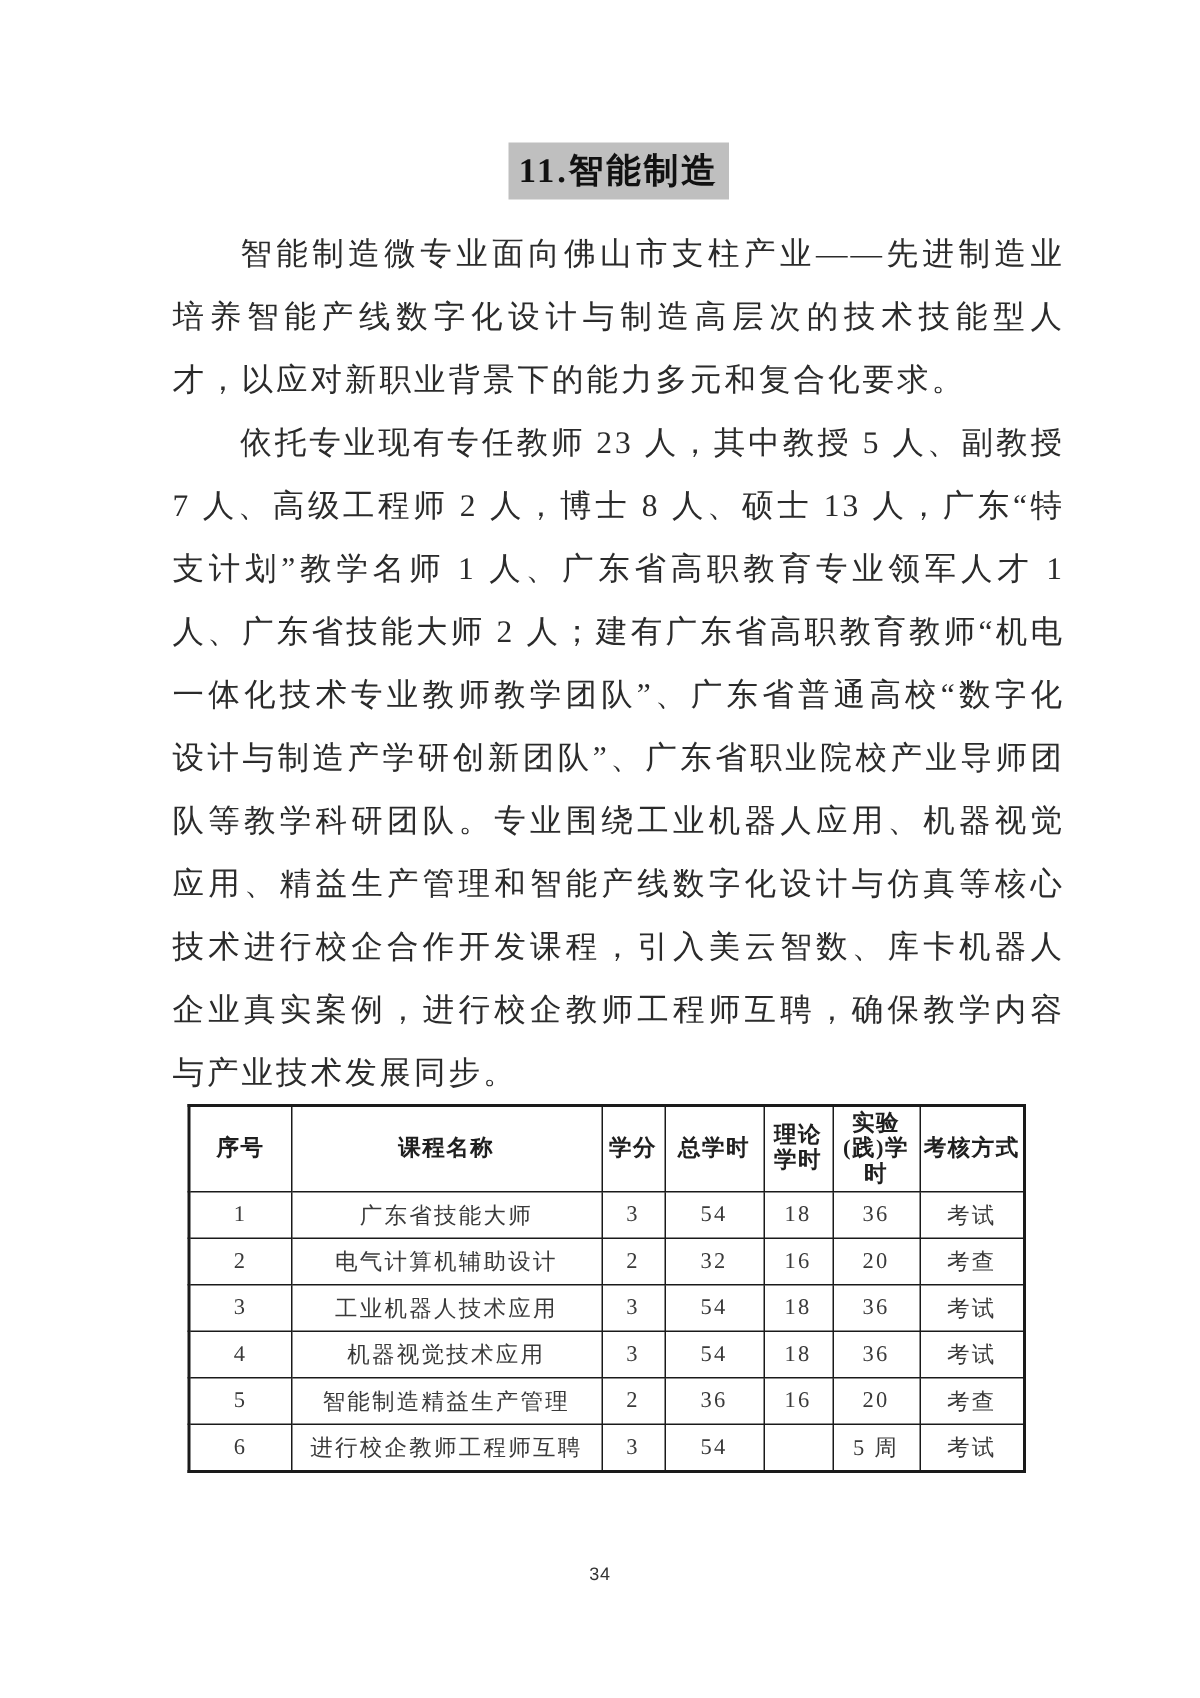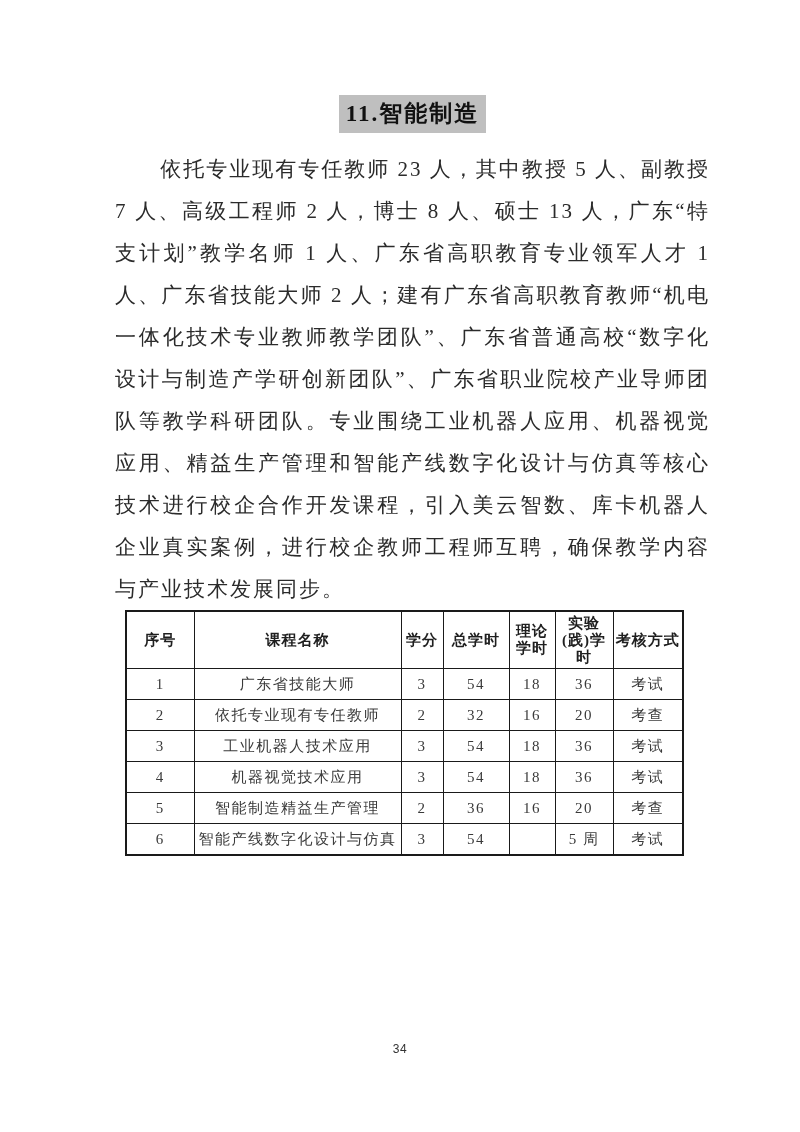--- a/index.html
+++ b/index.html
@@ -88,20 +88,21 @@
 </head>
 <body>
 
 <div class="page">
   <div class="content">
 
     <div class="title-row">
       <span class="title-highlight">11.智能制造</span>
     </div>
 
+    <p class="body-para">智能制造微专业面向佛山市支柱产业——先进制造业培养智能产线数字化设计与制造高层次的技术技能型人才，以应对新职业背景下的能力多元和复合化要求。</p>
     <p class="body-para">依托专业现有专任教师 23 人，其中教授 5 人、副教授 7 人、高级工程师 2 人，博士 8 人、硕士 13 人，广东“特支计划”教学名师 1 人、广东省高职教育专业领军人才 1 人、广东省技能大师 2 人；建有广东省高职教育教师“机电一体化技术专业教师教学团队”、广东省普通高校“数字化设计与制造产学研创新团队”、广东省职业院校产业导师团队等教学科研团队。专业围绕工业机器人应用、机器视觉应用、精益生产管理和智能产线数字化设计与仿真等核心技术进行校企合作开发课程，引入美云智数、库卡机器人企业真实案例，进行校企教师工程师互聘，确保教学内容与产业技术发展同步。</p>
 
 
     <table class="course-table">
       <colgroup>
         <col style="width:68px">
           <col style="width:207px">
           <col style="width:42px">
         <col style="width:66px">
           <col style="width:46px">
@@ -127,21 +128,21 @@
           <td>1</td>
           <td>广东省技能大师</td>
           <td>3</td>
           <td>54</td>
           <td>18</td>
           <td>36</td>
           <td>考试</td>
         </tr>
         <tr>
           <td>2</td>
-          <td>依托专业现有专任教师</td>
+          <td>电气计算机辅助设计</td>
           <td>2</td>
           <td>32</td>
           <td>16</td>
           <td>20</td>
           <td>考查</td>
         </tr>
         <tr>
           <td>3</td>
           <td>工业机器人技术应用</td>
           <td>3</td>
@@ -163,21 +164,21 @@
           <td>5</td>
           <td>智能制造精益生产管理</td>
           <td>2</td>
           <td>36</td>
           <td>16</td>
           <td>20</td>
           <td>考查</td>
         </tr>
         <tr>
           <td>6</td>
-          <td>智能产线数字化设计与仿真</td>
+          <td>进行校企教师工程师互聘</td>
           <td>3</td>
           <td>54</td>
           <td></td>
           <td>5 周</td>
           <td>考试</td>
         </tr>
       </tbody>
     </table>
 
   </div>

